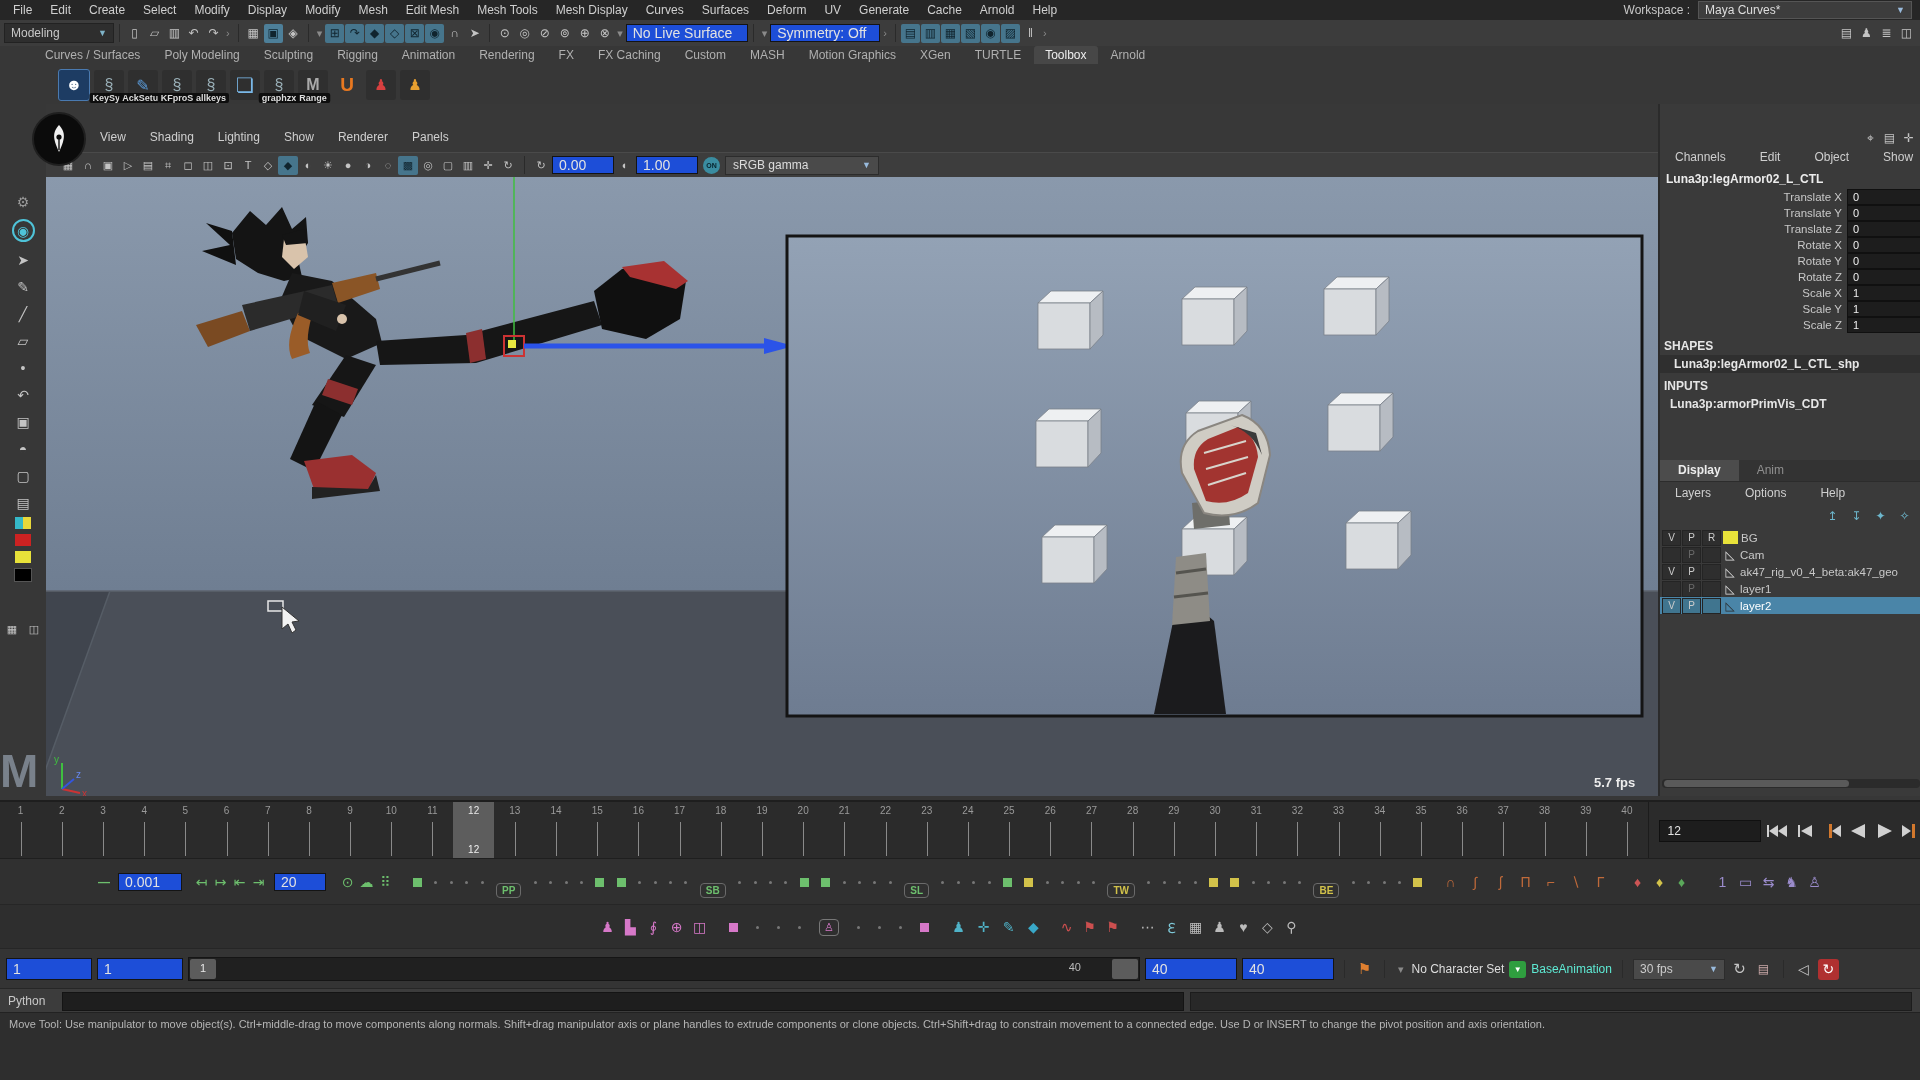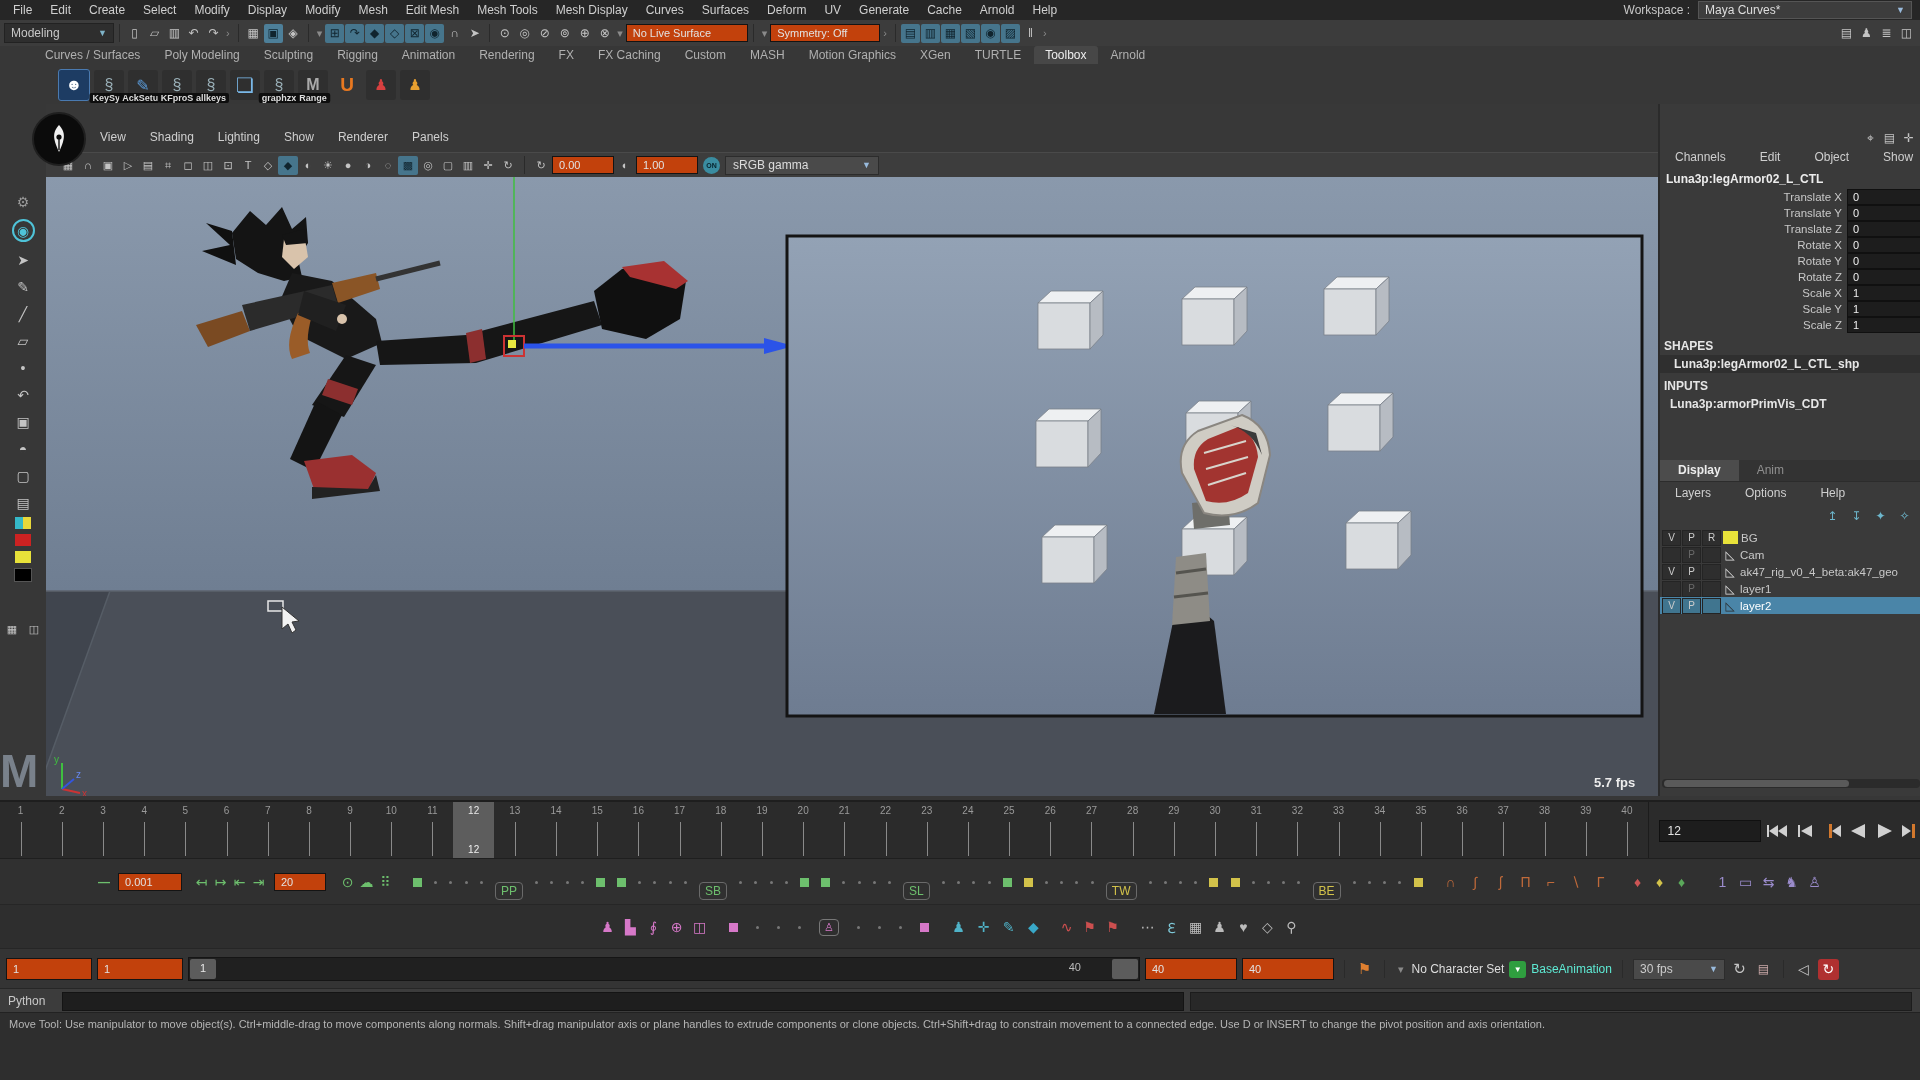--- a/index.html
+++ b/index.html
@@ -4,22 +4,22 @@
 <style>
   html,body{margin:0;padding:0;background:#222;}
   .app{position:relative;width:1920px;height:1080px;background:#373737;overflow:hidden;
        font-family:"Liberation Sans",sans-serif;font-size:12px;color:#c8c8c8;}
   .abs{position:absolute;}
   .sep{width:1px;height:18px;background:#2a2a2a;margin:0 5px;flex:0 0 auto;}
   .chev{color:#8a8a8a;font-size:11px;padding:0 3px;}
   .icn{width:19px;height:19px;display:inline-flex;align-items:center;justify-content:center;
        font-size:12px;color:#c4c4c4;flex:0 0 auto;border-radius:2px;}
   .icn.boxed{color:#10242e;}
-  .fielddark{background:#c2410c;border:1px solid #141414;color:#e2e2e2;height:16px;line-height:16px;
-       padding:0 6px;font-size:11px;}
+  .fielddark{background:#1d4ed8;border:1px solid #141414;color:#e2e2e2;height:16px;line-height:16px;
+       padding:0 6px;font-size:14px;}
   
   .menubar{top:0;left:0;right:0;height:20px;background:#262626;display:flex;align-items:center;padding-left:4px;}
   .menu-item{padding:0 9px;color:#cfcfcf;font-size:12px;}
   .ws{margin-left:auto;display:flex;align-items:center;gap:8px;padding-right:8px;}
   .wsdd{width:200px;height:16px;background:#3d3d3d;border:1px solid #555;display:flex;align-items:center;
         justify-content:space-between;padding:0 6px;color:#ddd;}
   .wsdd .dd{color:#9bd;font-size:9px;}
   
   .statusline{top:20px;left:0;right:0;height:26px;background:#3c3c3c;border-bottom:1px solid #2a2a2a;
         display:flex;align-items:center;padding:0 4px;}
@@ -118,21 +118,21 @@
   .pbtn{width:23px;height:18px;display:flex;align-items:center;justify-content:center;margin-left:1px;}
   
   .rowgreen{top:858px;left:0;right:0;height:46px;background:#303030;border-top:1px solid #1f1f1f;
         display:flex;align-items:center;}
   .g{color:#6dbf6d;}
   .rowgreen .icn{font-size:14px;color:#6dbf6d;}
   .strip{flex:1;max-width:1010px;display:flex;align-items:center;justify-content:space-between;
         margin:0 18px;}
   .sq{width:9px;height:9px;flex:0 0 auto;}
   .dot{width:3px;height:3px;border-radius:50%;flex:0 0 auto;}
-  .badge{border:1px solid #6a6a6a;border-radius:4px;padding:1px 5px;font-size:12px;font-weight:normal;margin-top:17px;}
+  .badge{border:1px solid #6a6a6a;border-radius:4px;padding:1px 5px;font-size:10px;font-weight:bold;margin-top:17px;}
   
   .rowpink{top:904px;left:0;right:0;height:44px;background:#2e2e2e;border-top:1px solid #262626;
         display:flex;align-items:center;}
   .rowpink .icn{font-size:14px;}
   .pinkslider{display:flex;align-items:center;justify-content:space-between;width:200px;margin:0 20px;}
   .pbadge{border:1px solid #777;border-radius:4px;padding:1px 4px;color:#d678c8;font-size:11px;}
   
   .rowrange{top:948px;left:0;right:0;height:40px;background:#343434;border-top:1px solid #262626;
         display:flex;align-items:center;gap:5px;padding:0 6px;}
   .rfield{width:72px;height:20px;}

